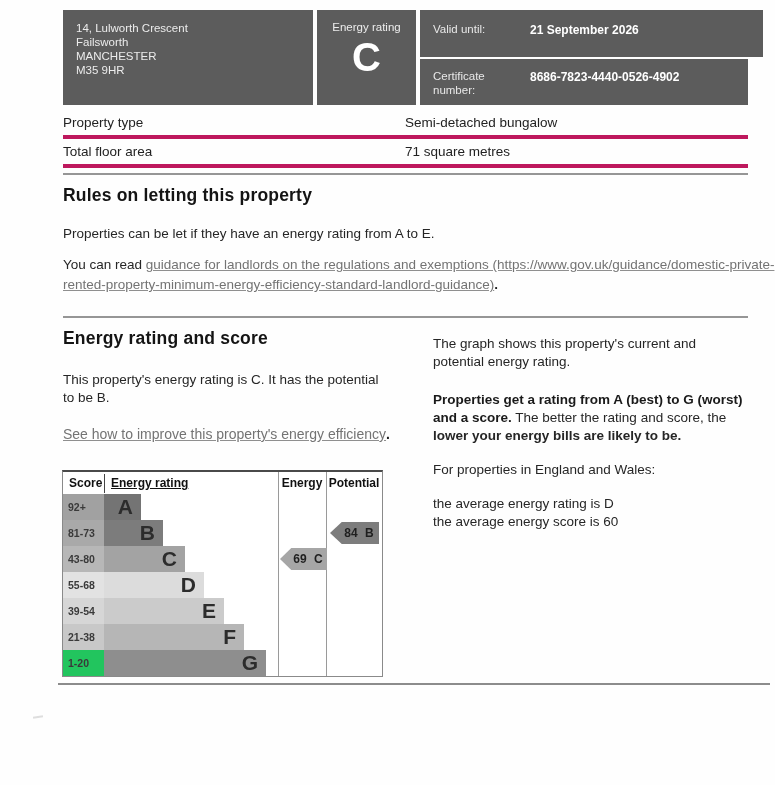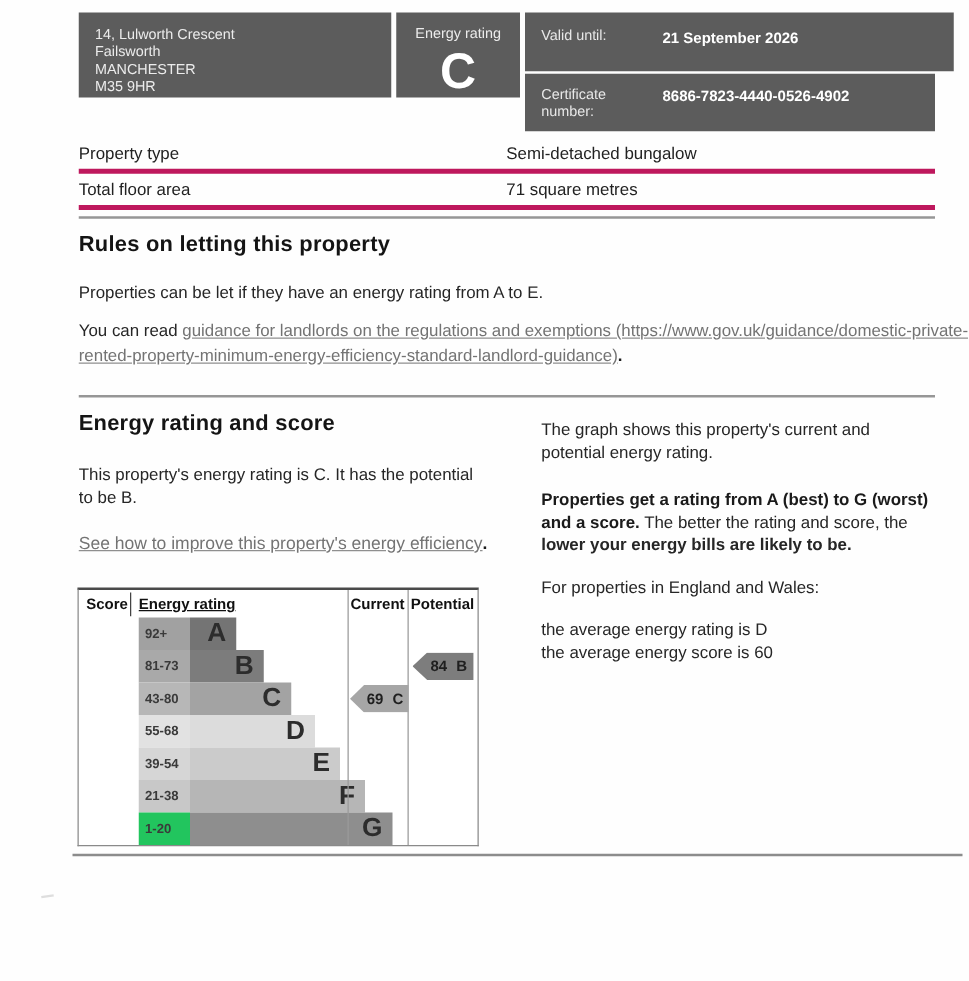--- a/index.html
+++ b/index.html
@@ -1,20 +1,20 @@
 <!DOCTYPE html>
 <html><head>
 <meta charset="utf-8">
 <style>
   html,body{margin:0;padding:0;background:#ffffff;}
   .page{position:relative;width:775px;height:785px;background:#fefefe;overflow:hidden;
         font-family:"Liberation Sans",sans-serif;color:#2a2a2a;}
 
   
-  .hdr-box{position:absolute;top:10px;height:68px;color:#f2f2f2;}
+  .hdr-box{position:absolute;top:10px;height:95px;color:#f2f2f2;}
   .hdr-address{left:63px;width:250px;padding:11px 0 0 13px;box-sizing:border-box;}
   .addr-line{font-size:11.5px;line-height:14px;color:#ececec;}
   .hdr-rating{left:317px;width:99px;display:flex;flex-direction:column;align-items:center;}
   .rating-label{font-size:11.5px;margin-top:11px;color:#ececec;}
   .rating-letter{font-size:40px;font-weight:bold;color:#ffffff;margin-top:4px;line-height:40px;}
   .hdr-valid{left:420px;width:343px;height:47px;top:10px;display:flex;align-items:flex-start;padding:12px 0 0 13px;box-sizing:border-box;}
   .hdr-cert{left:420px;width:328px;height:46px;top:59px;display:flex;align-items:flex-start;padding:10px 0 0 13px;box-sizing:border-box;}
   .hdr-label{width:97px;font-size:11.5px;line-height:14px;color:#e8e8e8;flex:none;}
   .hdr-value{font-size:12px;font-weight:bold;color:#ffffff;padding-top:1px;}
 
@@ -35,21 +35,21 @@
   .chart{position:absolute;left:62px;top:470px;width:319px;height:204px;
          border:1px solid #8a8a8a;border-top:2px solid #4a4a4a;box-sizing:content-box;background:#fff;}
   .chead{position:absolute;top:0;left:0;width:100%;height:22px;font-size:12px;font-weight:bold;color:#111;}
   .ch-score{position:absolute;left:6px;top:4px;}
   .ch-rating{position:absolute;left:48px;top:4px;text-decoration:underline;}
   .ch-current{position:absolute;left:215px;width:48px;top:4px;text-align:center;}
   .ch-potential{position:absolute;left:263px;width:56px;top:4px;text-align:center;}
   .hdiv{position:absolute;left:41px;top:2px;width:1px;height:19px;background:#444;}
   .vline{position:absolute;top:0;bottom:0;width:1px;background:#9a9a9a;}
   .bands{position:absolute;top:22px;left:0;width:100%;}
-  .crow{display:flex;height:26px;padding-left:48px;}
+  .crow{display:flex;height:26px;}
   .cscore{width:41px;flex:none;font-size:10.5px;font-weight:bold;color:#3a3a3a;
           display:flex;align-items:center;padding-left:5px;box-sizing:border-box;}
   .cbar{display:flex;align-items:center;justify-content:flex-end;padding-right:8px;box-sizing:border-box;}
   .cletter{font-size:21px;font-weight:bold;color:#2c2c2c;line-height:26px;}
   .arrow{position:absolute;height:22px;display:flex;align-items:center;justify-content:center;
          padding-left:9px;box-sizing:border-box;
          clip-path:polygon(0 50%,24% 0,100% 0,100% 100%,24% 100%);
          font-size:12px;font-weight:bold;color:#1f1f1f;word-spacing:4px;}
   .arrow-current{left:217px;top:76px;width:47px;}
   .arrow-potential{left:267px;top:50px;width:49px;}
@@ -125,21 +125,21 @@
   </div>
   <div class="body-line" style="left:433px;top:428px;font-weight:bold;">lower your energy bills are likely to be.</div>
   <div class="body-line" style="left:433px;top:462px;">For properties in England and Wales:</div>
   <div class="body-line" style="left:433px;top:496px;">the average energy rating is D</div>
   <div class="body-line" style="left:433px;top:514px;">the average energy score is 60</div>
 
   <div class="chart">
     <div class="chead">
       <span class="ch-score">Score</span>
       <span class="ch-rating">Energy rating</span>
-      <span class="ch-current">Current</span>
+      <span class="ch-current">Energy</span>
       <span class="ch-potential">Potential</span>
       <span class="hdiv"></span>
     </div>
 
     <div class="bands">
       <div class="crow">
         <div class="cscore" style="background-color: rgb(161, 161, 161);">92+</div>
         <div class="cbar" style="width: 37px; background-color: rgb(116, 116, 116);">
           <span class="cletter">A</span>
         </div>

